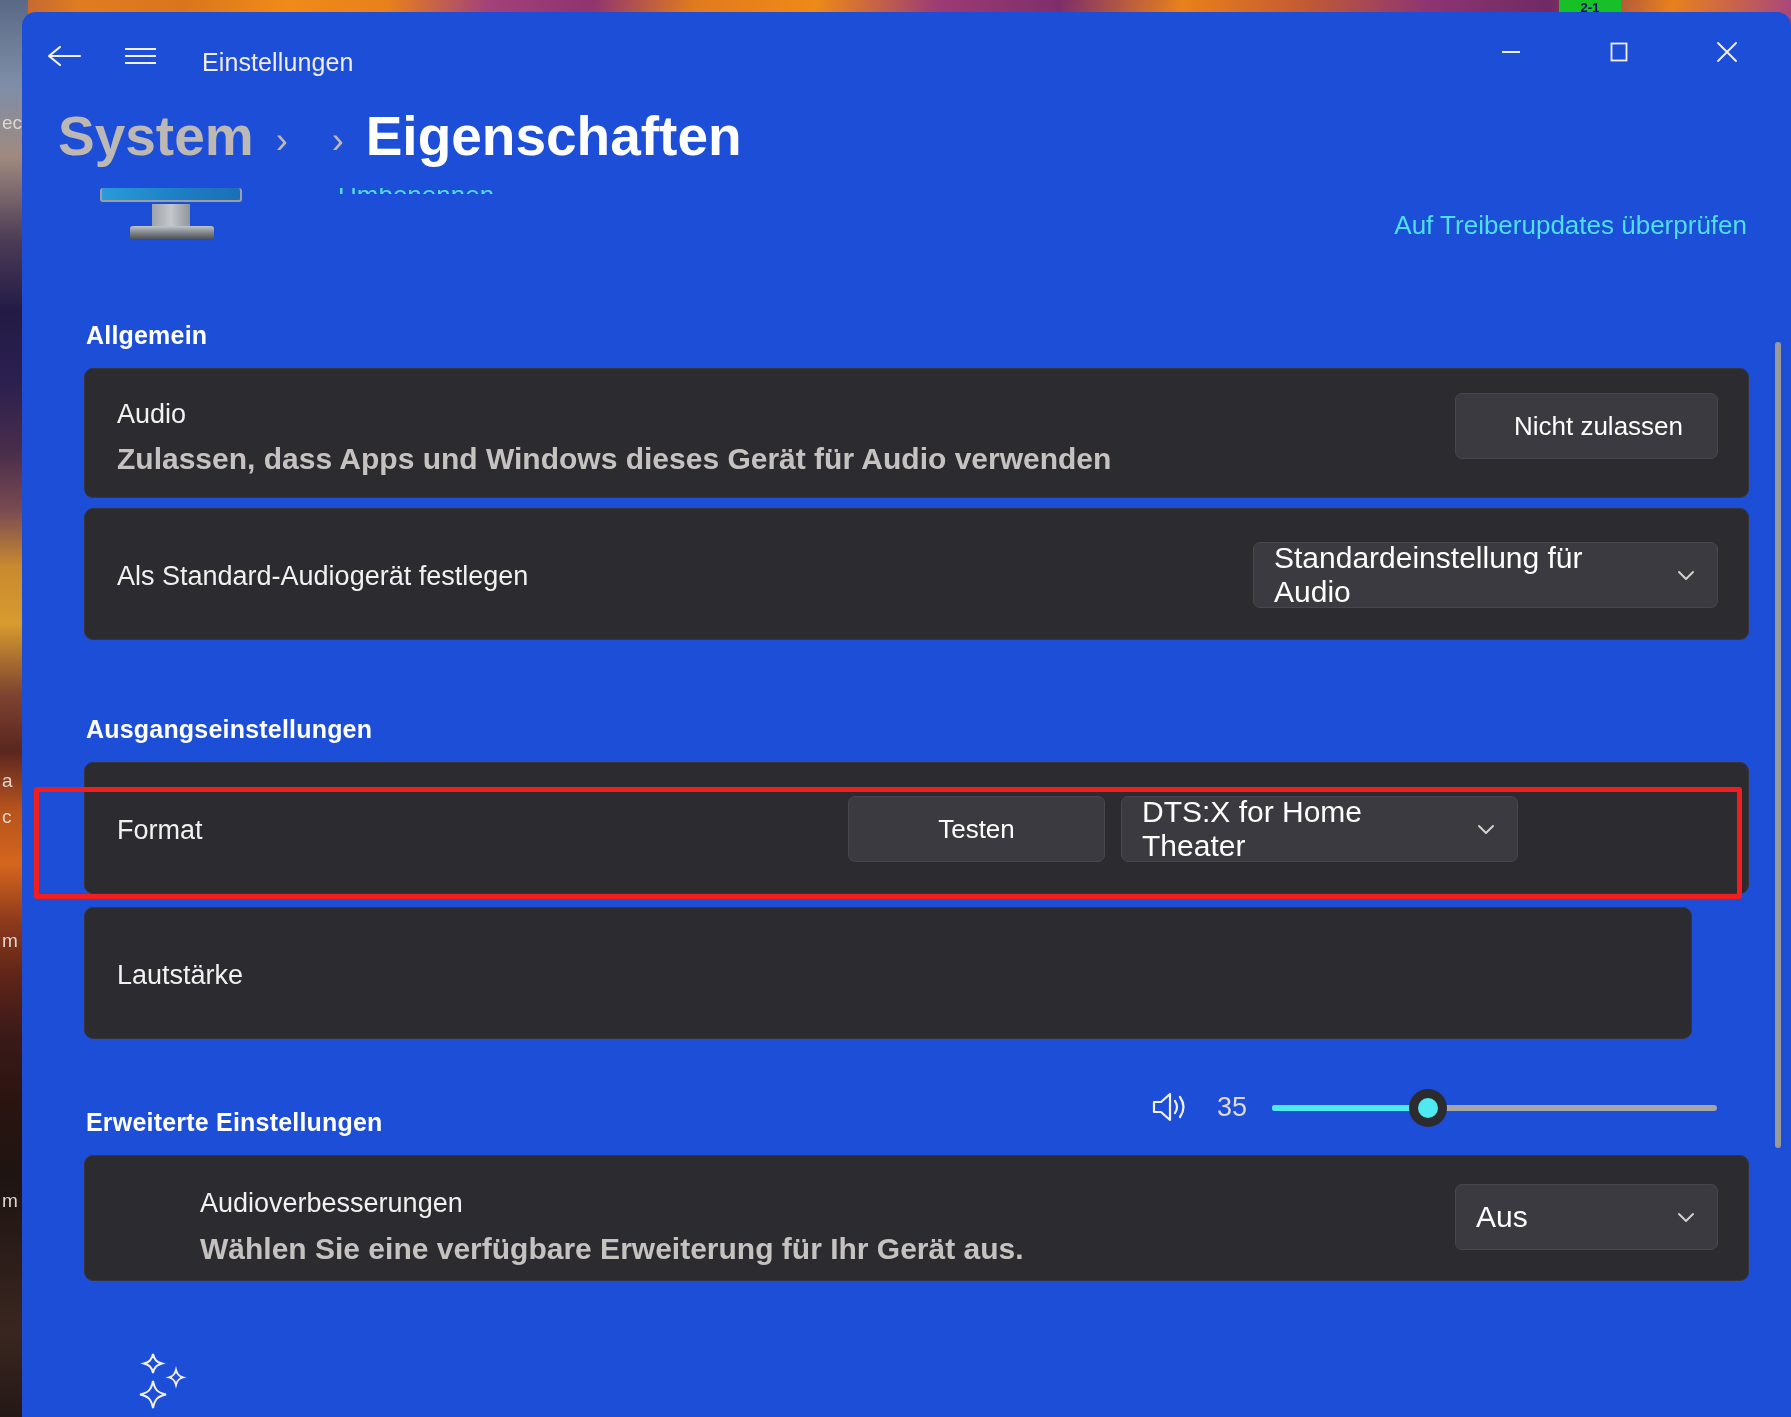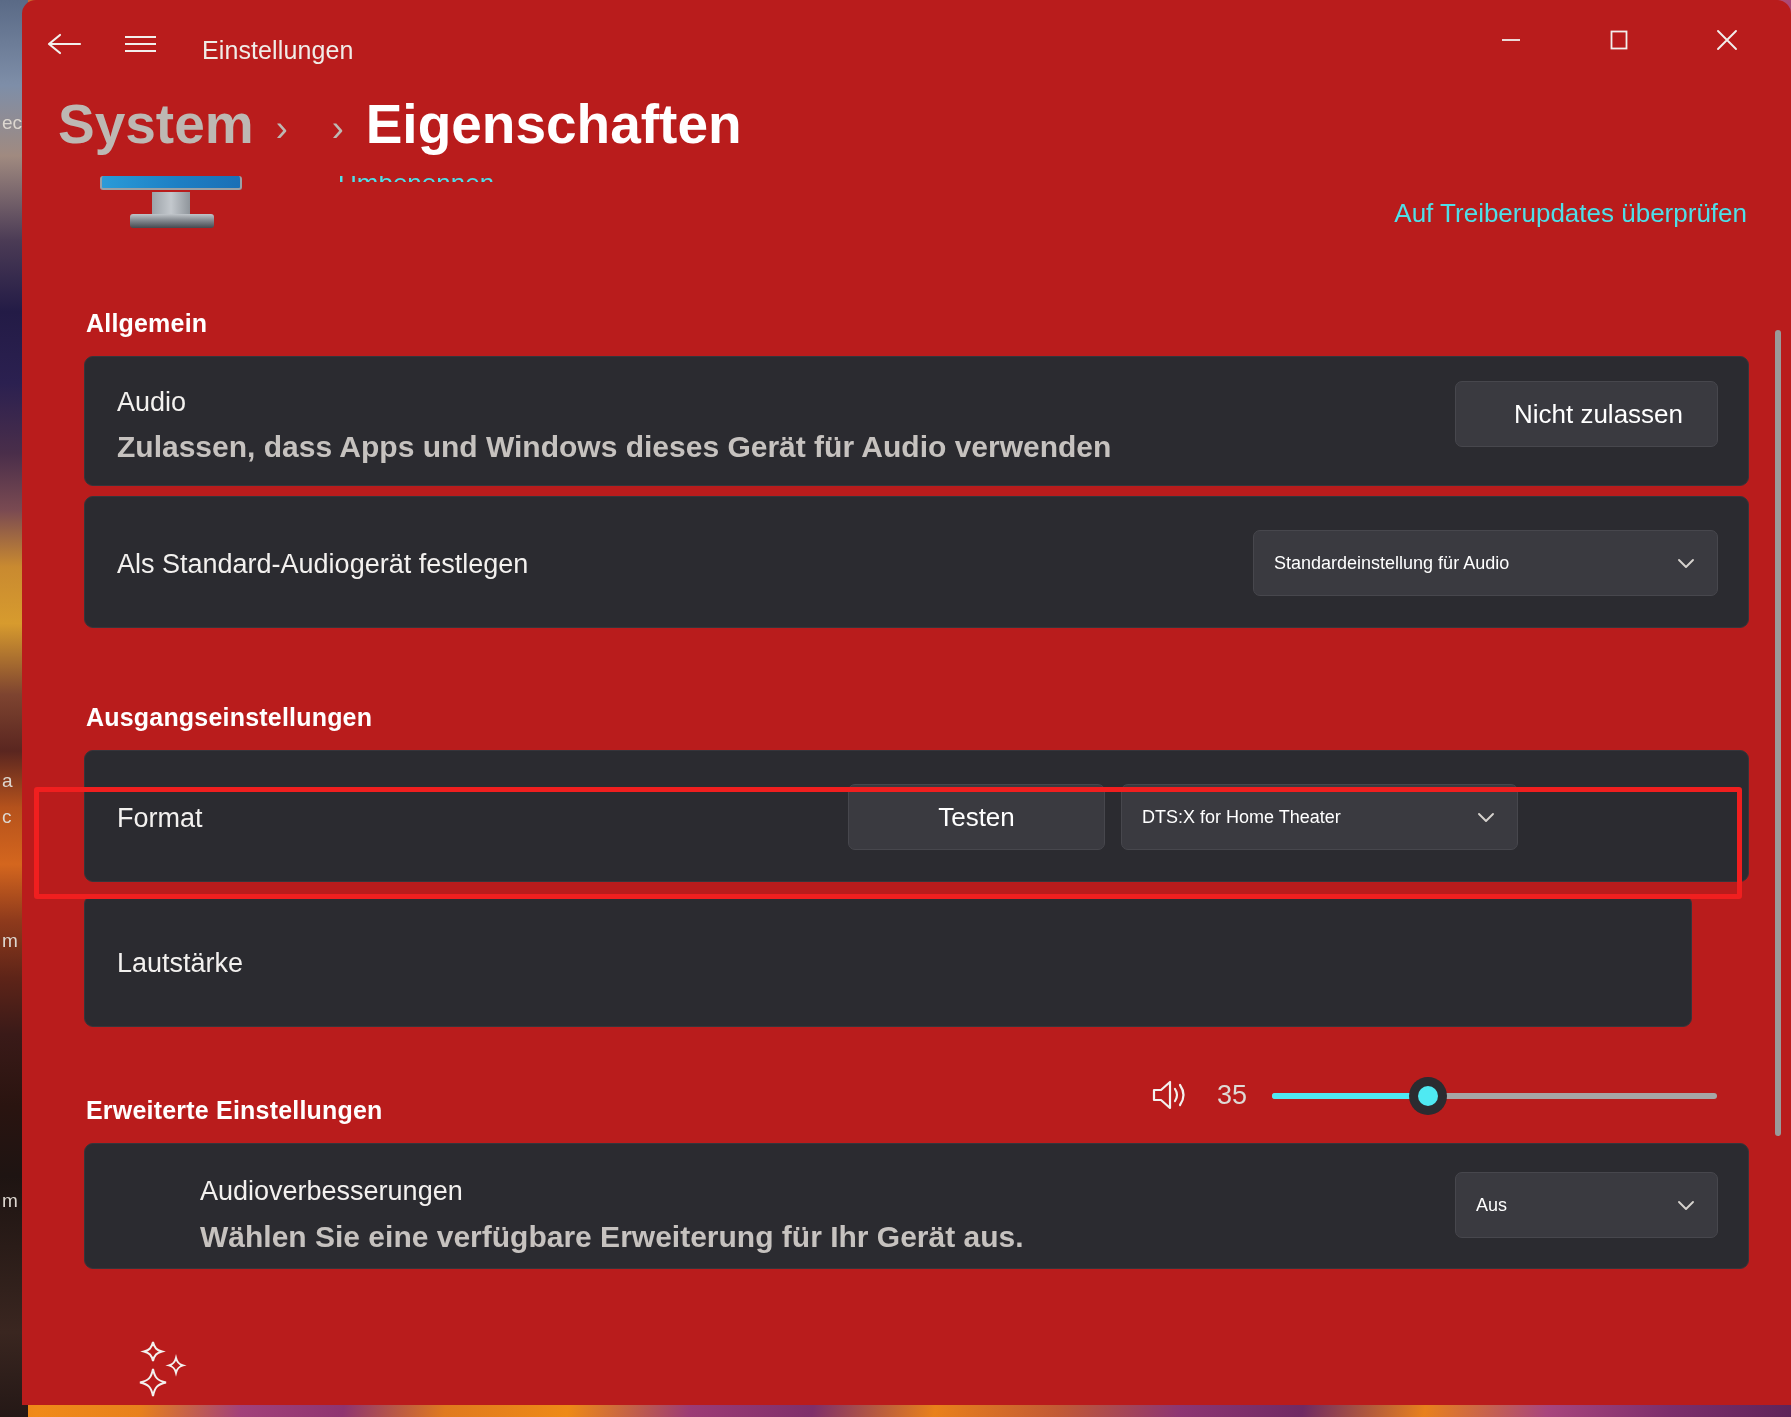--- a/index.html
+++ b/index.html
@@ -51,24 +51,24 @@
     font-weight: bold;
     line-height: 16px;
     text-align: center;
     font-family: "Liberation Sans", sans-serif;
   }
 
   
   #window {
     position: absolute;
     left: 22px;
-    top: 0;
+    top: 12px;
     width: 1769px;
     height: 1405px;
-    background: #b91c1c;
+    background: #1d4ed8;
     border-top-left-radius: 14px;
     border-top-right-radius: 14px;
     overflow: hidden;
   }
 
   
   #titlebar {
     position: relative;
     height: 88px;
   }
@@ -227,21 +227,21 @@
     justify-content: center;
     cursor: pointer;
     font-family: "Liberation Sans", sans-serif;
   }
   .dropdown {
     position: absolute;
     background: #3a3a40;
     border: 1px solid #47474d;
     border-radius: 7px;
     color: #ffffff;
-    font-size: 18px;
+    font-size: 30px;
     display: flex;
     align-items: center;
     padding: 0 20px;
     cursor: pointer;
   }
   .dropdown .dd-value { flex: 1; }
   .dropdown .dd-chevron {
     width: 22px; height: 22px;
     margin-left: 14px;
     flex: none;

